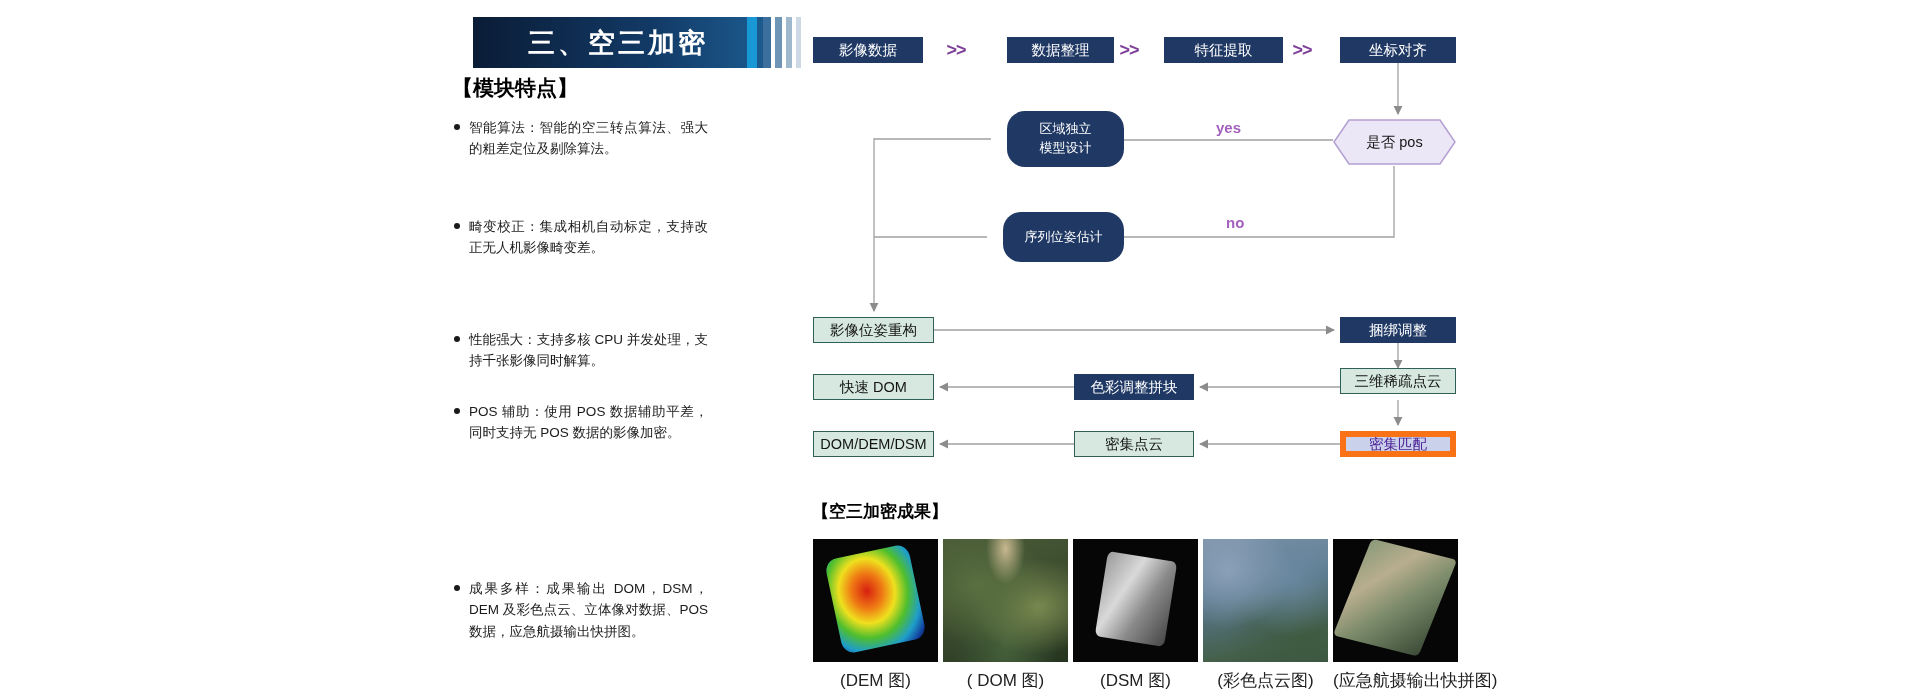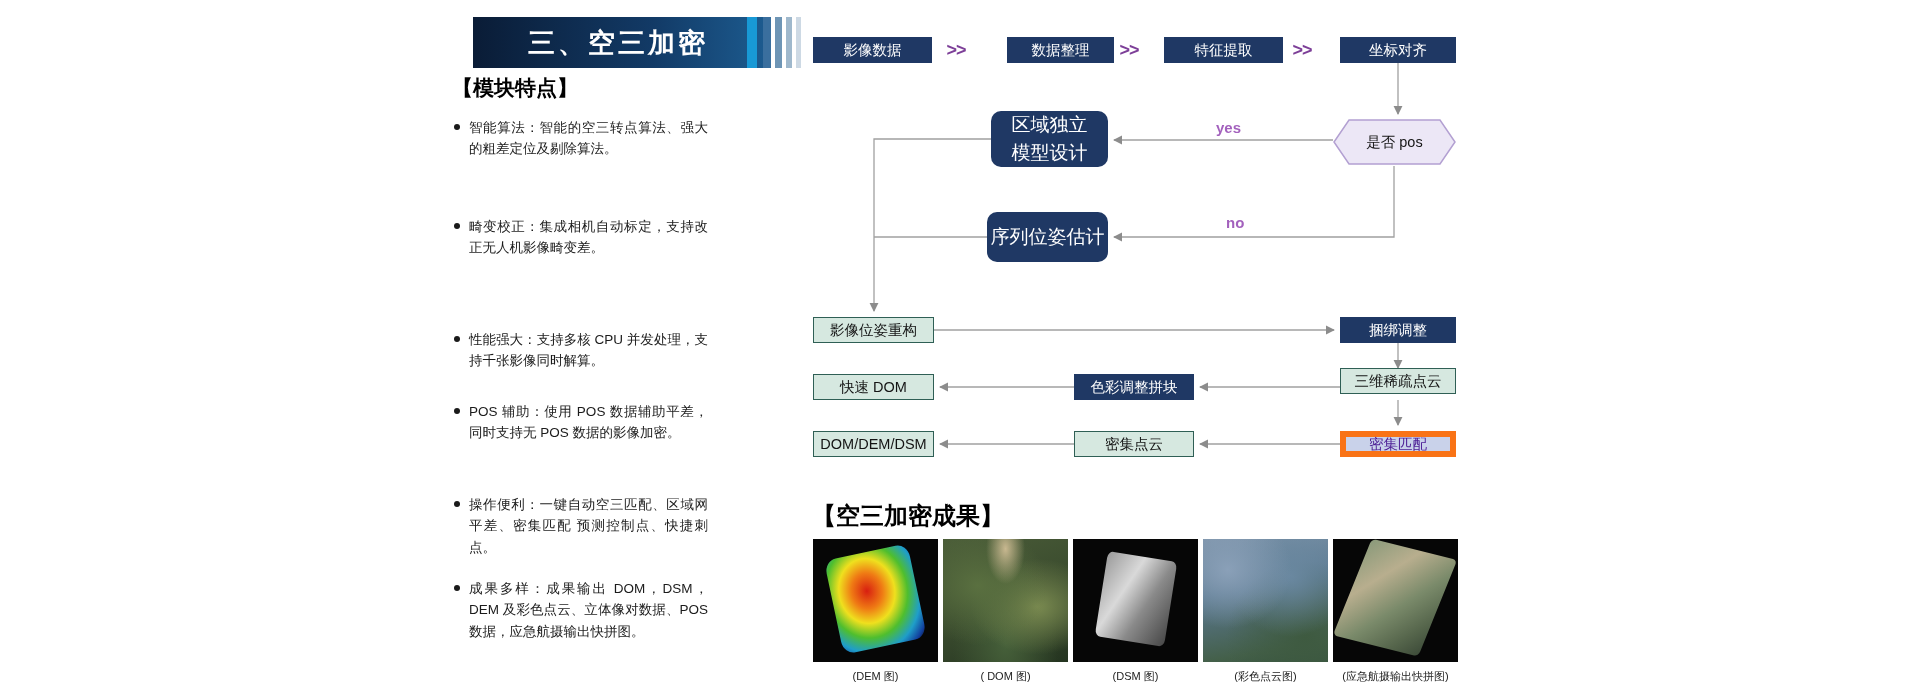--- a/index.html
+++ b/index.html
@@ -21,34 +21,34 @@
   .dot { width:6px; height:6px; border-radius:50%; background:#1a1a1a; margin-top:7px; flex:0 0 auto; }
   .btxt { font-size:13.5px; line-height:1.58; color:#1b1b1b; text-align:justify; }
 
   
   .box { display:flex; align-items:center; justify-content:center; font-size:14.5px; height:26px; }
   .dark { background:#1f3864; color:#ffffff; }
   .green { background:#d6e8e0; border:1px solid #2f5f55; color:#141414; }
   .lav { background:#c9d2ea; border:6px solid #f97316; color:#4c1d95; }
   .sep { width:36px; height:26px; display:flex; align-items:center; justify-content:center;
          color:#7d3f98; font-weight:bold; font-size:18px; letter-spacing:-1px; }
-  .rounded-dark { background:#1f3864; color:#ffffff; border-radius:10px; display:flex; flex-direction:column;
-                  align-items:center; justify-content:center; font-size:19px; line-height:1.45; }
+  .rounded-dark { background:#1f3864; color:#ffffff; border-radius:18px; display:flex; flex-direction:column;
+                  align-items:center; justify-content:center; font-size:13px; line-height:1.45;margin-left:16px; }
   .hexwrap { left:1333px; top:119px; width:123px; height:46px; }
   .hextext { position:absolute; inset:0; display:flex; align-items:center; justify-content:center;
              font-size:14.5px; color:#141414; }
   .lbl { font-size:15px; color:#a361bd; font-weight:600; }
   .connectors { left:0; top:0; width:1920px; height:700px; pointer-events:none; }
 
   
-  .results-heading { left:812px; top:500px; font-size:24px; font-weight:bold; color:#000; }
+  .results-heading { left:812px; top:500px; font-size:17px; font-weight:bold; color:#000; }
   .thumbrow { left:813px; top:539px; width:645px; display:flex; gap:5px; }
   .thumbcell { flex:1; min-width:0; }
   .thumb { height:123px; position:relative; overflow:hidden; background:#060606; }
-  .cap { margin-top:7px; text-align:center; font-size:11px; color:#222; white-space:nowrap; }
+  .cap { margin-top:7px; text-align:center; font-size:17px; color:#222; white-space:nowrap; }
 
   .dem-blob { position:absolute; left:16%; top:10%; width:68%; height:78%; transform:rotate(-12deg);
       border-radius:14%;
       background:radial-gradient(ellipse at 42% 40%, #d81f10 0%, #ef7a14 22%, #efe01e 40%, #4fbe2e 58%, #1f9ec9 76%, #123f9e 90%, rgba(5,5,20,0) 100%); }
   .dom-fill { position:absolute; inset:0;
       background:
         radial-gradient(ellipse at 50% 8%, #c8b890 0%, rgba(0,0,0,0) 22%),
         radial-gradient(ellipse at 28% 38%, #5a7040 0%, rgba(0,0,0,0) 55%),
         radial-gradient(ellipse at 75% 55%, #7a8a50 0%, rgba(0,0,0,0) 50%),
         radial-gradient(ellipse at 50% 85%, #46603a 0%, rgba(0,0,0,0) 60%),
@@ -91,24 +91,20 @@
     <span class="btxt">畸变校正：集成相机自动标定，支持改正无人机影像畸变差。</span>
   </div>
   <div class="abs bullet" style="top:308px;margin-top:21px;">
     <span class="dot"></span>
     <span class="btxt">性能强大：支持多核 CPU 并发处理，支持千张影像同时解算。</span>
   </div>
   <div class="abs bullet" style="top:401px;">
     <span class="dot"></span>
     <span class="btxt">POS 辅助：使用 POS 数据辅助平差，同时支持无 POS 数据的影像加密。</span>
   </div>
-  <div class="abs bullet" style="top:494px;">
-    <span class="dot"></span>
-    <span class="btxt">操作便利：一键自动空三匹配、区域网平差、密集匹配 预测控制点、快捷刺点。</span>
-  </div>
   <div class="abs bullet" style="top:578px;">
     <span class="dot"></span>
     <span class="btxt">成果多样：成果输出 DOM，DSM，DEM 及彩色点云、立体像对数据、POS 数据，应急航摄输出快拼图。</span>
   </div>
 
   <svg class="abs connectors" viewBox="0 0 1920 700" xmlns="http://www.w3.org/2000/svg">
     <defs>
       <marker id="arr" viewBox="0 0 10 10" refX="9" refY="5" markerWidth="7" markerHeight="7" orient="auto-start-reverse">
         <path d="M0,0 L10,5 L0,10 z" fill="#8c8c8c"></path>
       </marker>
@@ -122,21 +118,21 @@
       <line x1="934" y1="330" x2="1334" y2="330" marker-end="url(#arr)"></line>
       <line x1="1398" y1="343" x2="1398" y2="368" marker-end="url(#arr)"></line>
       <line x1="1340" y1="387" x2="1200" y2="387" marker-end="url(#arr)"></line>
       <line x1="1074" y1="387" x2="940" y2="387" marker-end="url(#arr)"></line>
       <line x1="1398" y1="400" x2="1398" y2="425" marker-end="url(#arr)"></line>
       <line x1="1340" y1="444" x2="1200" y2="444" marker-end="url(#arr)"></line>
       <line x1="1074" y1="444" x2="940" y2="444" marker-end="url(#arr)"></line>
     </g>
   </svg>
 
-  <div class="abs box dark" style="left:813px;top:37px;width:119px;text-align:center;">影像数据</div>
+  <div class="abs box dark" style="left:813px;top:37px;width:110px;text-align:center;">影像数据</div>
   <div class="abs sep" style="left:938px;top:37px;">&gt;&gt;</div>
   <div class="abs box dark" style="left:1007px;top:37px;width:107px;">数据整理</div>
   <div class="abs sep" style="left:1111px;top:37px;">&gt;&gt;</div>
   <div class="abs box dark" style="left:1164px;top:37px;width:119px;">特征提取</div>
   <div class="abs sep" style="left:1284px;top:37px;">&gt;&gt;</div>
   <div class="abs box dark" style="left:1340px;top:37px;width:116px;">坐标对齐</div>
 
   <div class="abs hexwrap">
     <svg width="123" height="46" viewBox="0 0 123 46" xmlns="http://www.w3.org/2000/svg">
       <polygon points="16,1 107,1 122,23 107,45 16,45 1,23" fill="#ece7f6" stroke="#b3a0d2" stroke-width="1.5"></polygon>

